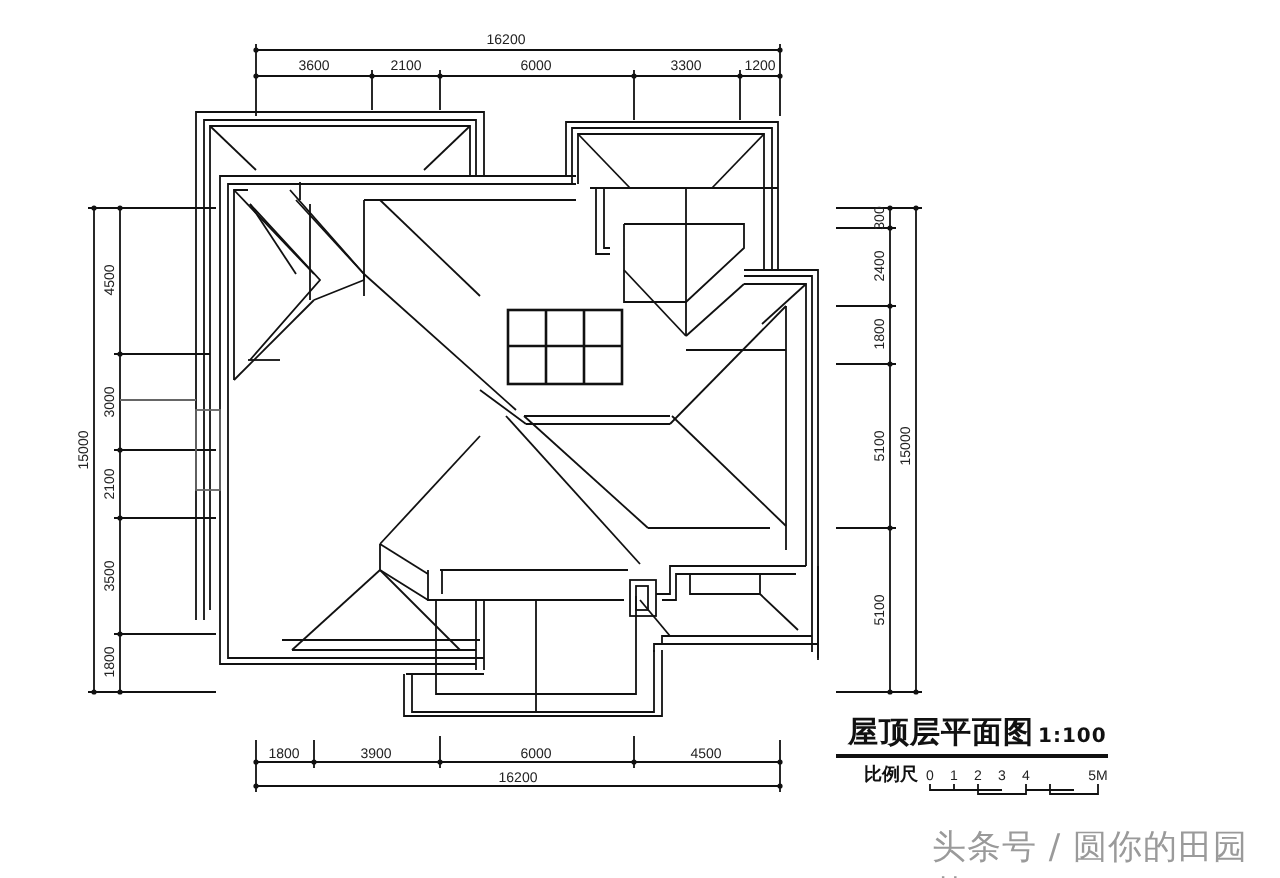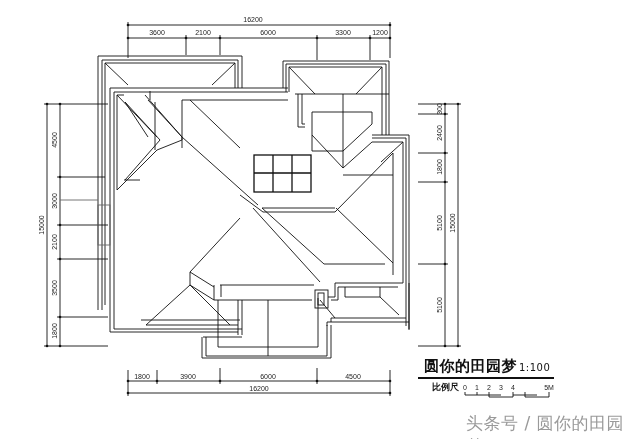--- a/index.html
+++ b/index.html
@@ -1,20 +1,20 @@
 <!DOCTYPE html>
 <html><head>
 <meta charset="utf-8">
 <style>
   html,body{margin:0;padding:0;background:#fff;}
   body{width:640px;height:439px;position:relative;overflow:hidden;font-family:"DejaVu Sans",sans-serif;}
   svg{position:absolute;left:0;top:0;}
   .dim{font-family:"Liberation Sans",sans-serif;font-size:7px;fill:#222;}
   .title{position:absolute;left:424px;top:357px;font-family:"DejaVu Sans",sans-serif;font-size:15px;font-weight:bold;color:#111;letter-spacing:0.5px;}
-  .scale-ratio{font-size:10px;font-weight:normal;margin-left:2px;}
+  .scale-ratio{font-size:10px;font-weight:bold;margin-left:2px;}
   .title-rule{position:absolute;left:418px;top:377px;width:136px;height:2px;background:#111;}
   .scale-label{position:absolute;left:432px;top:381px;font-size:9px;font-weight:bold;color:#111;}
   .watermark{position:absolute;left:466px;top:412px;font-size:17px;color:#9a9a9a;letter-spacing:0.5px;font-family:"DejaVu Sans",sans-serif;}
 </style>
 </head>
 <body>
 
 <svg width="640" height="439" viewBox="0 0 640 439">
   <g stroke="#111" fill="none" stroke-width="0.9">
 
@@ -252,18 +252,18 @@
 
   <text class="dim" x="465" y="390" text-anchor="middle" font-size="6">0</text>
   <text class="dim" x="477" y="390" text-anchor="middle" font-size="6">1</text>
   <text class="dim" x="489" y="390" text-anchor="middle" font-size="6">2</text>
   <text class="dim" x="501" y="390" text-anchor="middle" font-size="6">3</text>
   <text class="dim" x="513" y="390" text-anchor="middle" font-size="6">4</text>
   <text class="dim" x="549" y="390" text-anchor="middle" font-size="6">5M</text>
 </svg>
 
 <div class="title">
-  <span>圆你的田园梦</span><span class="scale-ratio">1:100</span>
+  <span>屋顶层平面图</span><span class="scale-ratio">1:100</span>
 </div>
 <div class="title-rule"></div>
 <div class="scale-label">比例尺</div>
 
 <div class="watermark">头条号 / 圆你的田园梦</div>
 
 </body></html>

